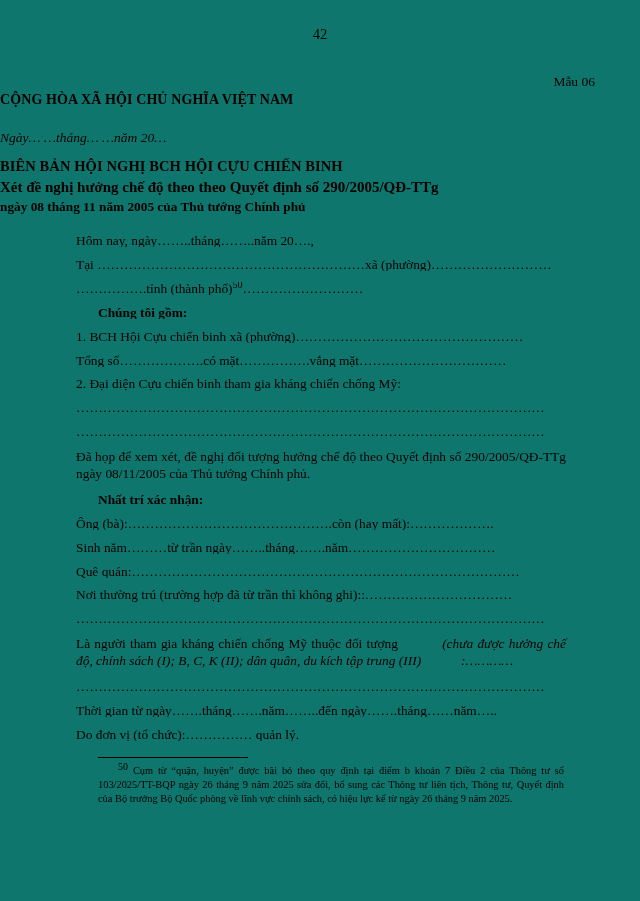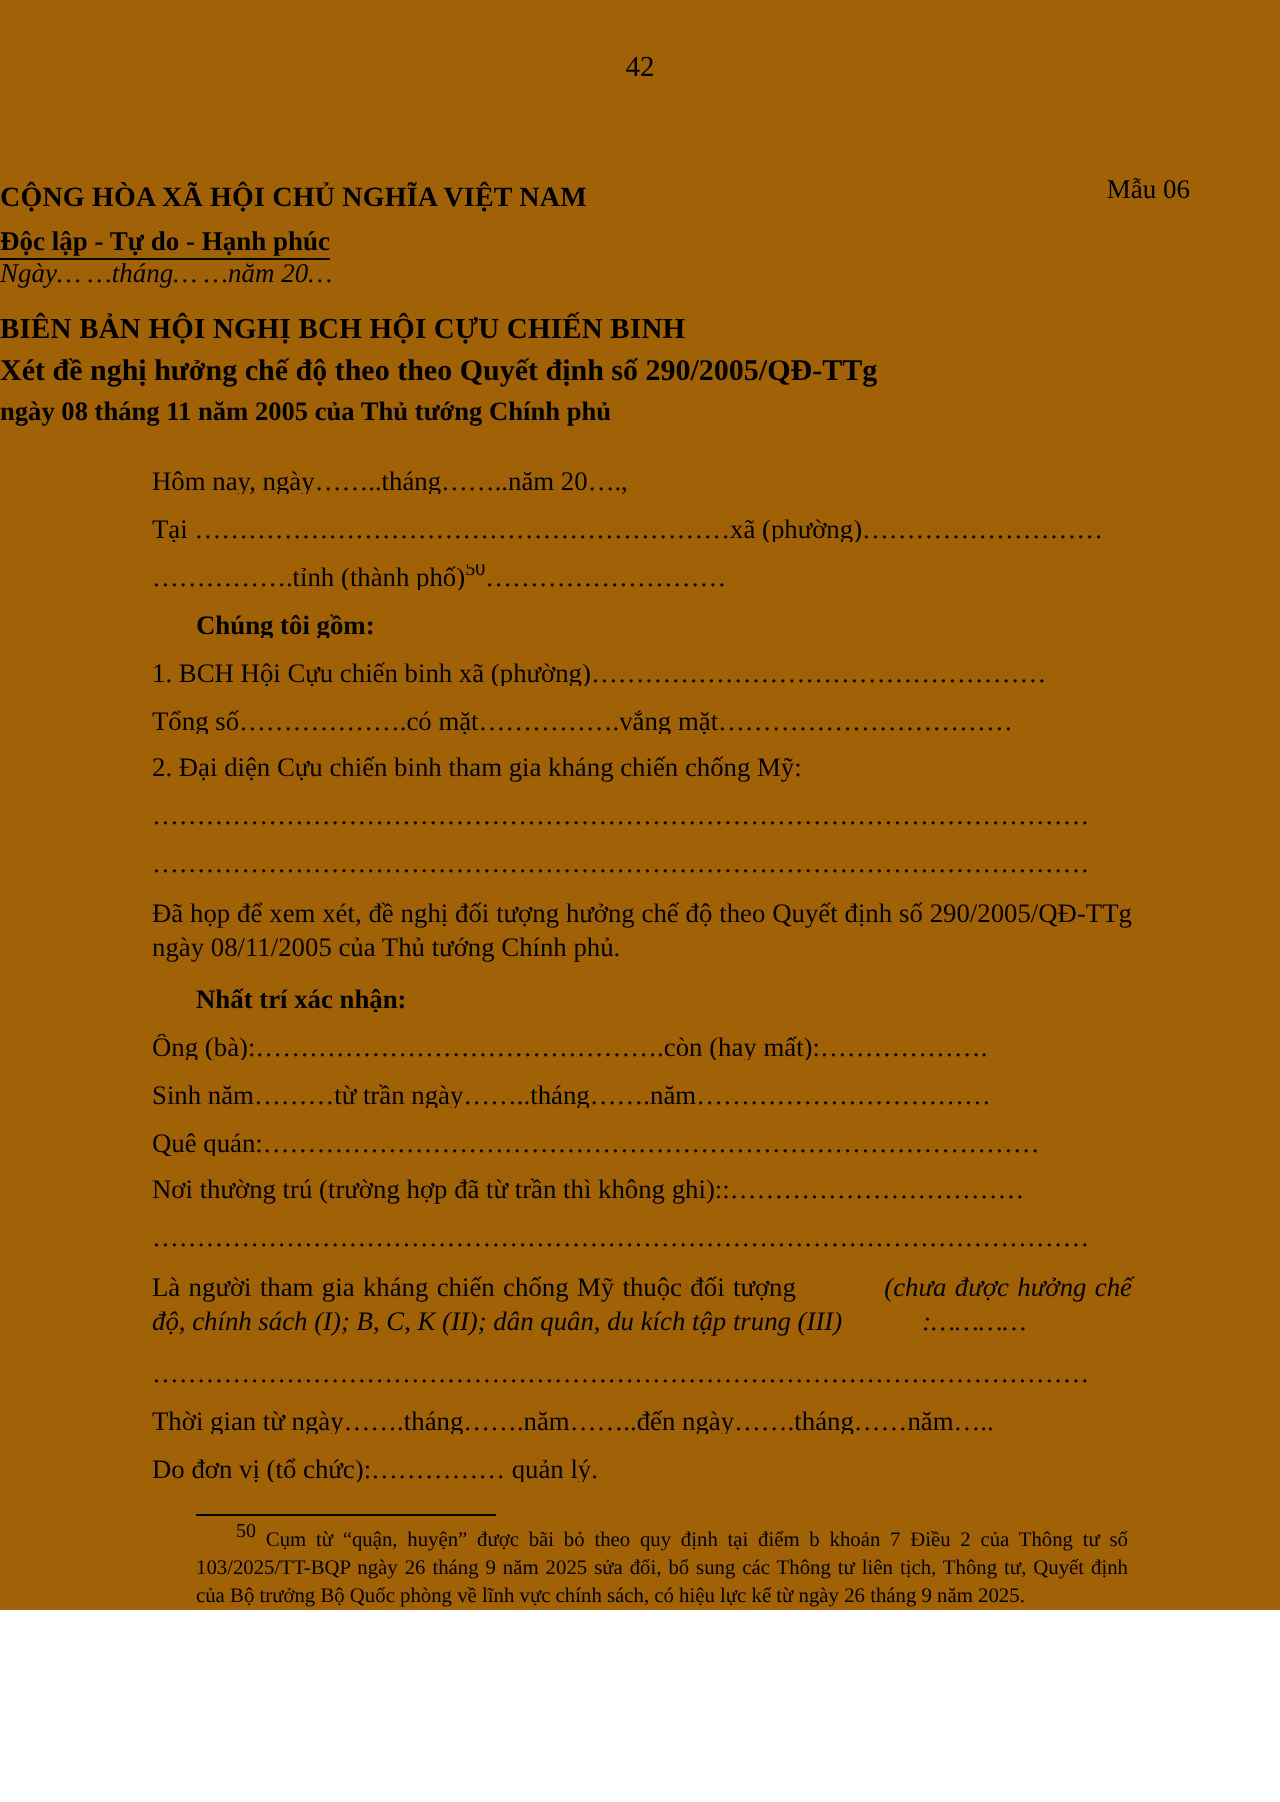--- a/index.html
+++ b/index.html
@@ -3,37 +3,37 @@
 <meta charset="utf-8">
 <style>
   html, body {
     margin: 0;
     padding: 0;
     background: #ffffff;
   }
   .page {
     position: relative;
     width: 640px;
-    height: 805px;
-    background: #a16207;
+    height: 901px;
+    background: #0f766e;
     font-family: "Liberation Serif", "DejaVu Serif", serif;
     color: #000000;
     overflow: hidden;
   }
   .page-number {
     position: absolute;
     top: 26px;
     left: 0;
     width: 640px;
     text-align: center;
     font-size: 14.5px;
   }
   .form-code {
     position: absolute;
-    top: 87px;
+    top: 74px;
     right: 45px;
     font-size: 13.5px;
     text-align: right;
   }
   .header-block {
     position: absolute;
     top: 92px;
     left: 0;
     width: 640px;
     text-align: left;
@@ -48,20 +48,21 @@
     font-weight: bold;
     margin-top: 5px;
   }
   .motto span.underlined {
     border-bottom: 1.1px solid #000;
     padding-bottom: 1px;
   }
   .date-line {
     font-size: 13.5px;
     font-style: italic;
+    margin-top: 22px;
   }
   .doc-title {
     font-size: 14.5px;
     font-weight: bold;
     margin-top: 12px;
     letter-spacing: 0.1px;
   }
   .doc-subtitle {
     font-size: 15px;
     font-weight: bold;
@@ -135,21 +136,20 @@
 <body>
 
 <div class="page">
 
   <div class="page-number">42</div>
 
   <div class="form-code">Mẫu 06</div>
 
   <div class="header-block">
     <div class="national-title">CỘNG HÒA XÃ HỘI CHỦ NGHĨA VIỆT NAM</div>
-    <div class="motto"><span class="underlined">Độc lập - Tự do - Hạnh phúc</span></div>
     <div class="date-line">Ngày… …tháng… …năm 20…</div>
     <div class="doc-title">BIÊN BẢN HỘI NGHỊ BCH HỘI CỰU CHIẾN BINH</div>
     <div class="doc-subtitle">Xét đề nghị hưởng chế độ theo theo Quyết định số 290/2005/QĐ-TTg</div>
     <div class="doc-subtitle2">ngày 08 tháng 11 năm 2005 của Thủ tướng Chính phủ</div>
   </div>
 
   <div class="body-block">
 
     <div class="ln">Hôm nay, ngày……..tháng……..năm 20….,</div>
 

